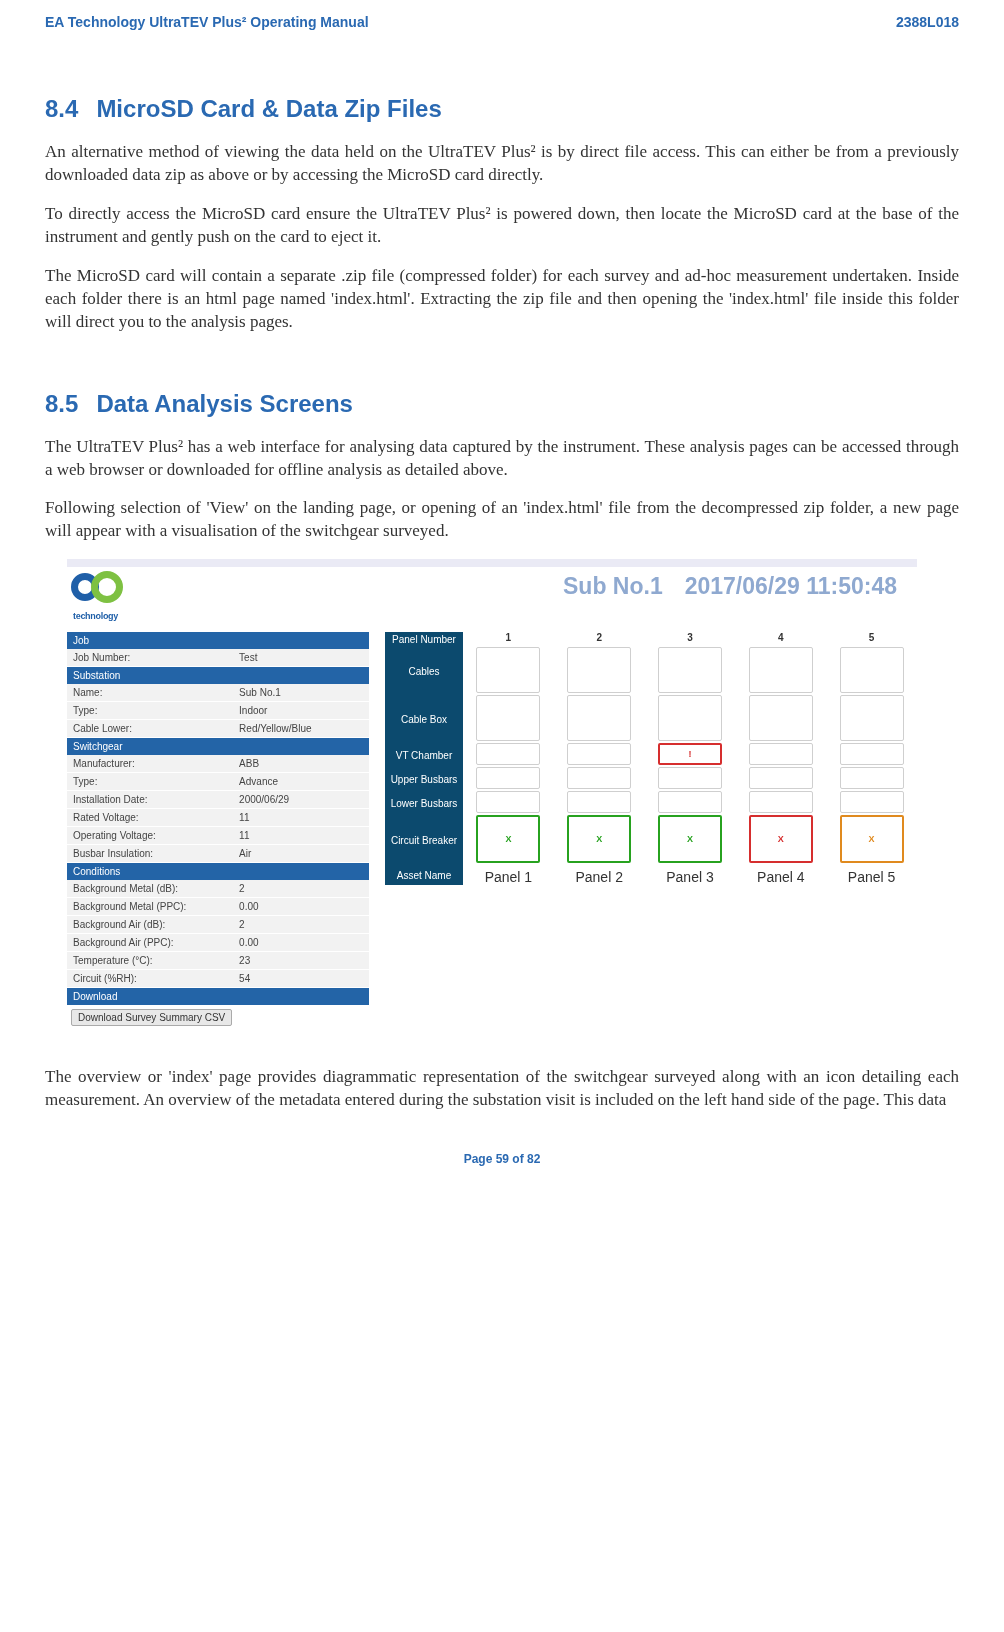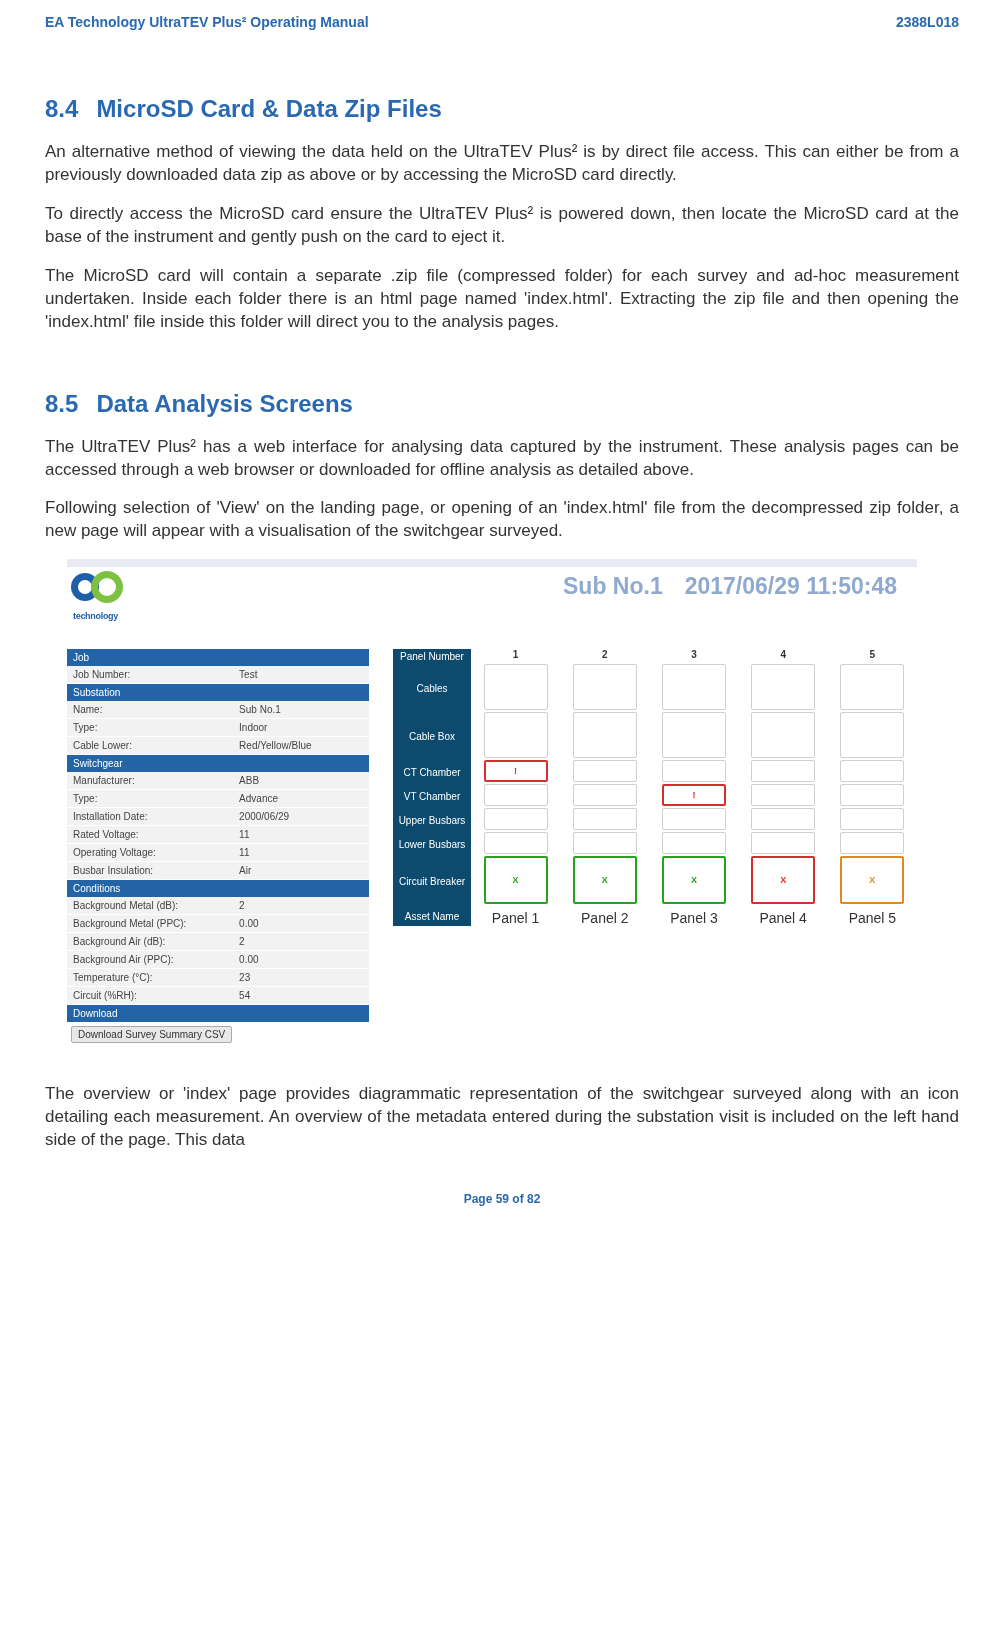--- a/index.html
+++ b/index.html
@@ -27,20 +27,21 @@
     font-weight: 700;
     margin-bottom: 18px;
   }
   .sec-num { display: inline-block; margin-right: 18px; }
   p.body {
     color: #333;
     font-size: 17px;
     line-height: 1.35;
     text-align: justify;
     margin-bottom: 16px;
+    font-family: Liberation Serif, serif;
   }
   .spacer-lg { height: 40px; }
 
   
   .figure {
     margin: 8px 0 40px 22px;
     width: 850px;
     border-top: 8px solid #eaeaf5;
     background: #fff;
     font-size: 10px;
@@ -55,21 +56,21 @@
   .logo-text { position:absolute; top:40px; left:2px; font-size:9px; color:#1f5fa8; font-weight:600; letter-spacing:-0.3px; }
 
   .fig-title {
     color: #8fa9d0;
     font-size: 23px;
     font-weight: 700;
     padding-top: 6px;
   }
   .fig-title .tgap { display:inline-block; width:22px; }
 
-  .fig-body { display: flex; gap: 16px; margin-top: 22px; }
+  .fig-body { display: flex; gap: 8px; margin-top: 5px; }
   .side { width: 302px; }
   .side table { width: 100%; border-collapse: collapse; }
   .shead td {
     background: #2364a7; color:#fff; font-size:10px; padding:3px 6px; font-weight:500;
   }
   .srow td {
     background:#f2f2f2; padding:3px 6px; font-size:10px; color:#444; border-bottom:1px solid #fff;
     text-align:left;
   }
   .srow td:first-child{ width:55%; }
@@ -256,28 +257,20 @@
           </tr>
           <tr class="tall">
             <td class="rowlabel">Cable Box</td>
             <td><span class="cell-box"></span></td>
             <td><span class="cell-box"></span></td>
             <td><span class="cell-box"></span></td>
             <td><span class="cell-box"></span></td>
             <td><span class="cell-box"></span></td>
           </tr>
           <tr>
-            <td class="rowlabel">CT Chamber</td>
-            <td><span class="cell-box b-red mark-red"></span></td>
-            <td><span class="cell-box"></span></td>
-            <td><span class="cell-box"></span></td>
-            <td><span class="cell-box"></span></td>
-            <td><span class="cell-box"></span></td>
-          </tr>
-          <tr>
             <td class="rowlabel">VT Chamber</td>
             <td><span class="cell-box"></span></td>
             <td><span class="cell-box"></span></td>
             <td><span class="cell-box b-red mark-red"></span></td>
             <td><span class="cell-box"></span></td>
             <td><span class="cell-box"></span></td>
           </tr>
           <tr>
             <td class="rowlabel">Upper Busbars</td>
             <td><span class="cell-box"></span></td>

